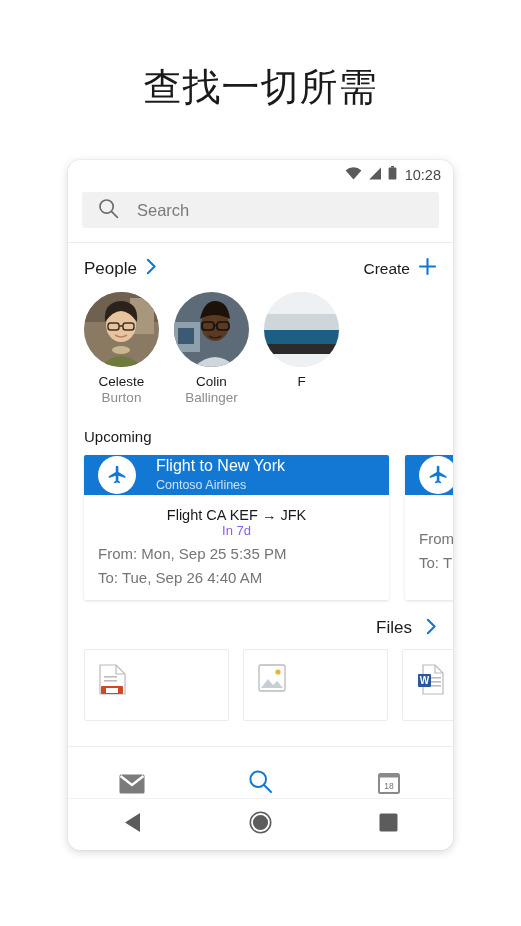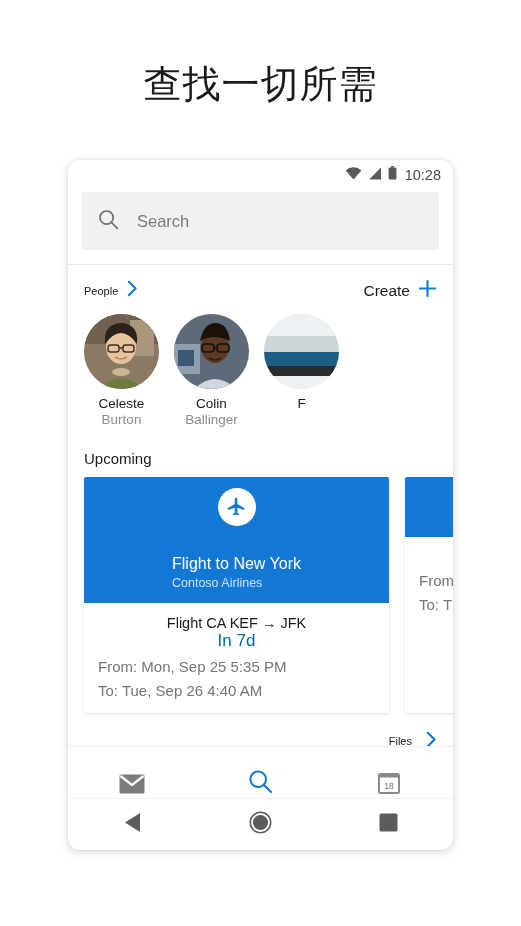--- a/index.html
+++ b/index.html
@@ -13,21 +13,21 @@
 
   
   .page-heading {
     text-align: center;
     font-size: 38px;
     color: #1a1a1a;
     font-weight: 400;
     letter-spacing: 1px;
     padding-top: 68px;
     line-height: 1;
-    font-family: Liberation Mono, monospace;
+    font-family: Liberation Serif, serif;
   }
 
   
   .phone {
     position: absolute;
     left: 68px; top: 160px;
     width: 385px; height: 690px;
     background: #ffffff;
     border-radius: 12px;
     box-shadow: 0 2px 10px rgba(0,0,0,0.16), 0 0 1px rgba(0,0,0,0.3);
@@ -48,21 +48,21 @@
   .status-time {
     font-size: 14.5px;
     color: #4a4a4a;
     font-family: "Liberation Sans", sans-serif;
     margin-left: 2px;
   }
 
   
   .search-wrap { padding: 2px 14px 14px 14px; }
   .search-box {
-    height: 58px;
+    height: 36px;
     background: #f1f1f1;
     border-radius: 3px;
     display: flex;
     align-items: center;
     padding: 0 16px;
     gap: 18px;
   }
   .search-placeholder {
     font-size: 16.5px;
     color: #7a7a7a;
@@ -70,21 +70,21 @@
 
   .divider { height: 1px; background: #ebebeb; }
 
   
   .section-head {
     display: flex;
     align-items: center;
     padding: 14px 16px 10px 16px;
   }
   .section-title {
-    font-size: 11px;
+    font-size: 17px;
     color: #1a1a1a;
     font-weight: 400;
   }
   .chev { margin-left: 9px; display: block; }
   .section-spacer { flex: 1; }
   .create-label {
     font-size: 15.5px;
     color: #1a1a1a;
     margin-right: 8px;
   }
@@ -132,23 +132,22 @@
     flex: 0 0 305px;
     border-radius: 2px;
     box-shadow: 0 1px 3px rgba(0,0,0,0.13);
     background: #fff;
     overflow: hidden;
   }
   .fc-head {
     background: #1278d4;
     display: flex;
     align-items: center;
-    padding: 11px 14px;
-    gap: 28px;
-    flex-direction: column;
+    padding: 1px 14px;
+    gap: 20px;
   }
   .fc-plane-circle {
     width: 38px; height: 38px;
     border-radius: 50%;
     background: #ffffff;
     display: flex; align-items: center; justify-content: center;
     flex: 0 0 38px;
   }
   .fc-title {
     font-size: 16px;
@@ -157,21 +156,21 @@
   }
   .fc-sub {
     font-size: 12.5px;
     color: #cfe3f7;
     line-height: 1.35;
     margin-top: 1px;
   }
   .fc-body { padding: 12px 14px 14px 14px; }
   .fc-row1 { display: flex; align-items: center; flex-direction: column; }
   .fc-route { font-size: 14.5px; color: #1a1a1a; flex: 1; }
-  .fc-when { font-size: 17px; color: #0369a1; }
+  .fc-when { font-size: 13px; color: #8b5cf6; }
   .fc-line {
     font-size: 15px;
     color: #757575;
     margin-top: 7px;
   }
 
   
   .files-row {
     display: flex;
     gap: 14px;

